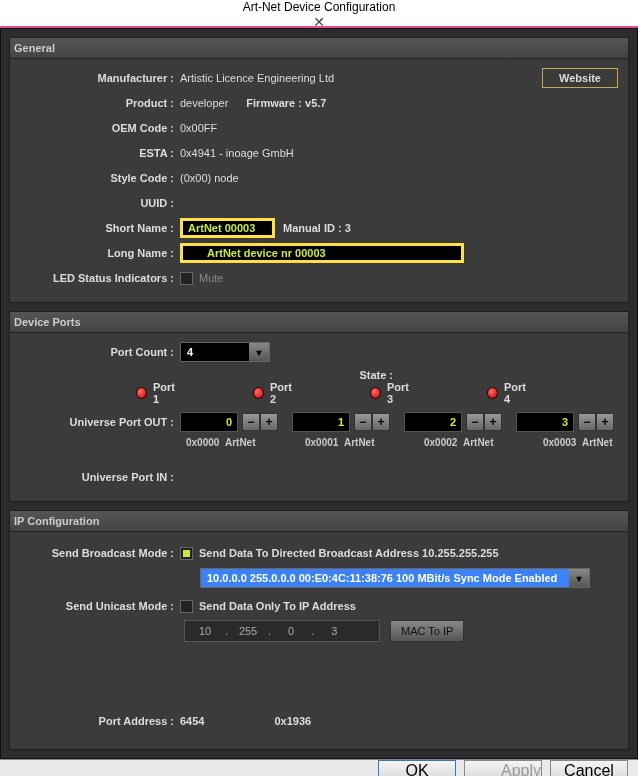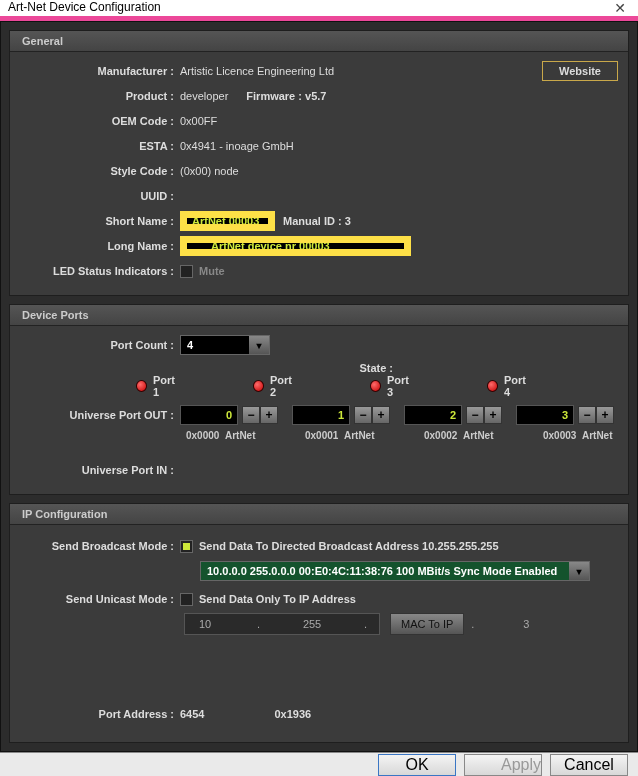--- a/index.html
+++ b/index.html
@@ -12,41 +12,43 @@
     height: 776px;
     overflow: hidden;
     display: flex;
     flex-direction: column;
   }
   .titlebar {
     background: #fff;
     color: #000;
     height: 28px;
     display: flex;
+    align-items: center;
     padding: 0 8px;
-    border-bottom: 5px solid #ec4899;
+    border-bottom: 2px solid #ec4899;
+    flex-direction: column;
   }
   .titlebar-title { flex: 1; font-size: 12px; }
   .close-x { font-family: Arial; font-size: 14px; cursor: pointer; padding: 0 4px; color:#444;}
   .content {
     flex: 1;
     background: #2c2c2c;
     padding: 8px;
     display: flex;
     flex-direction: column;
     gap: 8px;
     border: 1px solid #111;
   }
   .panel {
     background: #3b3b3b;
     border: 1px solid #1e1e1e;
   }
   .panel-header {
     background: linear-gradient(#555, #444);
-    padding: 4px 12px;
+    padding: 4px 4px;
     font-weight: bold;
     color: #ccc;
     border-bottom: 1px solid #222;
   }
   .panel-body {
     padding: 8px 10px 10px 10px;
   }
   .row {
     display: flex;
     align-items: center;
@@ -70,40 +72,40 @@
     background: #3a3a3a;
     border: 1px solid #c9a84a;
     color: #dcdcdc;
     padding: 3px 16px;
     font-size: 11px;
     cursor: pointer;
     font-weight: bold;
   }
   .input-text {
     background: #000;
-    border: 7px solid #fde047;
+    border: 3px solid #fde047;
     color: #cde83a;
     padding: 3px 5px;
     font-size: 11px;
     font-weight: bold;
     height: 20px;
   }
   .input-short { width: 95px; }
-  .input-long  { width: 231px; padding-left: 24px; }
+  .input-long  { width: 284px; padding-left: 24px; }
   .manualid-lbl { color: #ddd; font-weight: bold; margin-left: 8px; }
   .checkbox {
     width: 13px; height: 13px;
     background: #222; border: 1px solid #666;
     display: inline-flex; align-items:center; justify-content:center;
     margin-right: 6px; cursor: pointer;
   }
   .checkbox.checked::after {
     content:''; width: 7px; height:7px; background:#cde83a;
   }
-  .mute-lbl { color: #888; font-weight: bold; }
+  .mute-lbl { color: #888; font-weight: normal; }
 
   .portcount-select {
     background: #000; color:#fff; border:1px solid #666;
     width: 90px; height: 20px;
     display:flex; align-items:center; padding:0 6px;
     position: relative; cursor: pointer; font-weight:bold;
   }
   .portcount-select .chev {
     position:absolute; right:0; top:0; width:20px; height:100%;
     background:linear-gradient(#888,#555);
@@ -138,36 +140,36 @@
     width:18px; height:18px; background:linear-gradient(#999,#666);
     border:1px solid #333; color:#000; font-size:12px; font-weight:bold;
     cursor:pointer; display:flex;align-items:center;justify-content:center;
     padding:0;
   }
   .sub-row { display:flex; gap: 31px; margin-left:166px; margin-top:4px; font-size:10px; }
   .sub-row span { min-width: 88px; font-weight:bold; color:#ccc; }
 
   .ipcfg-body { padding: 10px 10px 14px 10px; }
   .bcast-combo {
-    background:#14532d; border:1px solid #666; color:#fff;
+    background:#3b82f6; border:1px solid #666; color:#fff;
     width: 390px; height:20px;
     display:flex; align-items:center; padding:0 6px;
     position:relative; cursor:pointer; font-size:11px; font-weight:bold;
     margin-left: 20px;
   }
   .bcast-combo .chev {
     position:absolute; right:0; top:0; width:20px; height:100%;
     background:linear-gradient(#888,#555);
     display:flex;align-items:center;justify-content:center;color:#000;font-size:10px;
   }
   .iprow { margin-top:6px; }
   .ipfield {
     display:flex; align-items:center;
     background:#2a2a2a; border:1px solid #555;
-    height:22px; margin-left:4px; width: 196px; gap: 32px;
+    height:22px; margin-left:4px; width: 196px;
   }
   .ipfield input {
     width: 40px; background:transparent; border:none; color:#aaa;
     text-align:center; font-size:11px; height:100%;
   }
   .ipfield .dot { color:#aaa; }
   .macbtn {
     background:linear-gradient(#888,#555); border:1px solid #333;
     color:#111; font-size:11px; font-weight:normal; padding:3px 10px;
     cursor:pointer; margin-left:10px; height:22px;

